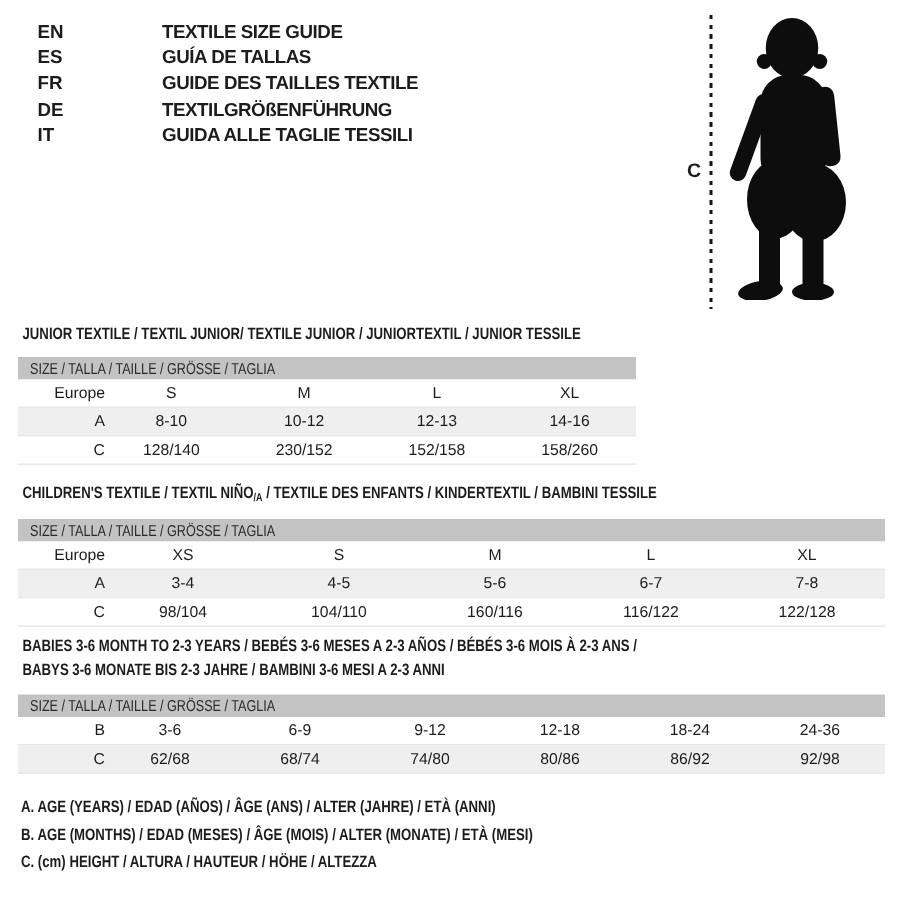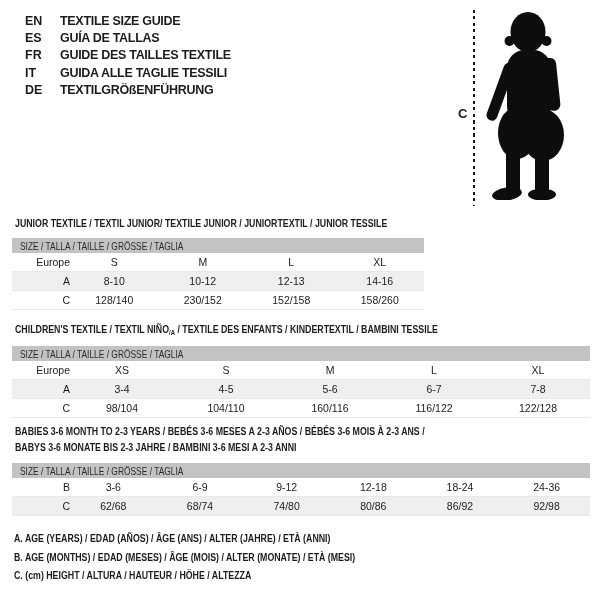--- a/index.html
+++ b/index.html
@@ -15,21 +15,21 @@
   
   .cond {
     display: inline-block;
     transform: scaleX(0.8);
     transform-origin: 0 50%;
     white-space: nowrap;
   }
 
   
   .lang-block { position: absolute; left: 25px; top: 12px; }
-  .lang-row { display: flex; height: 17.4px; align-items: center; }
+  .lang-row { display: flex; height: 17.4px; align-items: center; gap: 48px; }
   .lang-code { width: 35px; font-size: 12.5px; font-weight: bold; }
   .lang-label { font-size: 12.5px; font-weight: bold; white-space: nowrap; letter-spacing: -0.3px; text-align: center; }
 
   
   .figure { position: absolute; left: 440px; top: 0; width: 160px; height: 215px; }
   .height-line {
     position: absolute; left: 33px; top: 10px;
     width: 2px; height: 196px;
     background: repeating-linear-gradient(180deg, #161616 0px, #161616 3px, transparent 3px, transparent 6.5px);
   }
@@ -80,26 +80,26 @@
   </div>
   <div class="lang-row">
     <span class="lang-code">ES</span>
     <span class="lang-label">GUÍA DE TALLAS</span>
   </div>
   <div class="lang-row">
     <span class="lang-code">FR</span>
     <span class="lang-label">GUIDE DES TAILLES TEXTILE</span>
   </div>
   <div class="lang-row">
+    <span class="lang-code">DE</span>
+    <span class="lang-label">TEXTILGRÖßENFÜHRUNG</span>
+  </div>
+  <div class="lang-row">
     <span class="lang-code">IT</span>
     <span class="lang-label">GUIDA ALLE TAGLIE TESSILI</span>
-  </div>
-  <div class="lang-row">
-    <span class="lang-code">DE</span>
-    <span class="lang-label">TEXTILGRÖßENFÜHRUNG</span>
   </div>
 </div>
 
 <div class="figure">
   <div class="height-line"></div>
   <div class="height-label">C</div>
   <svg class="baby-svg" width="114" height="192" viewBox="0 0 114 192">
     <g fill="#0d0d0d">
 
       <circle cx="29.5" cy="33" r="5"></circle>

